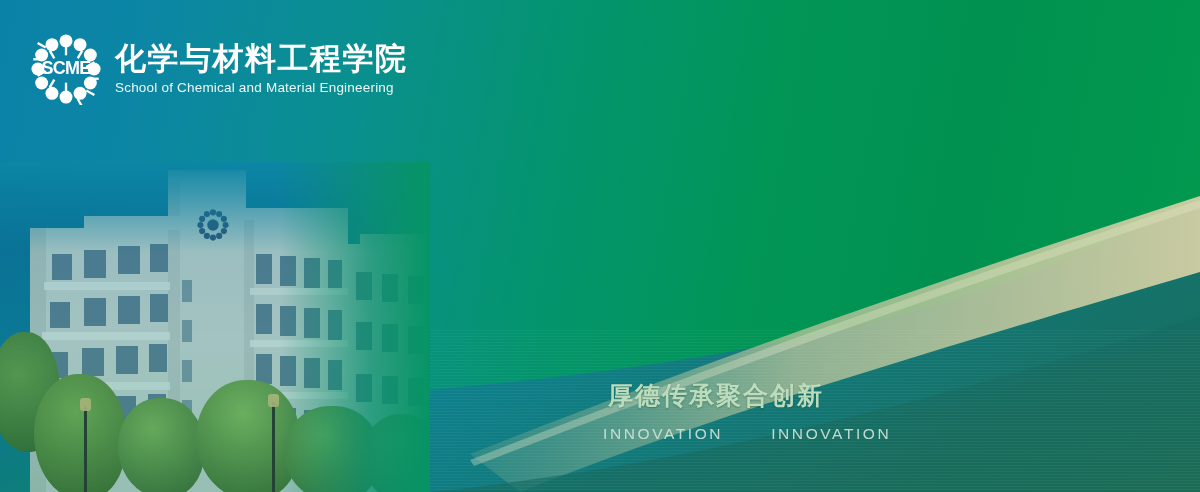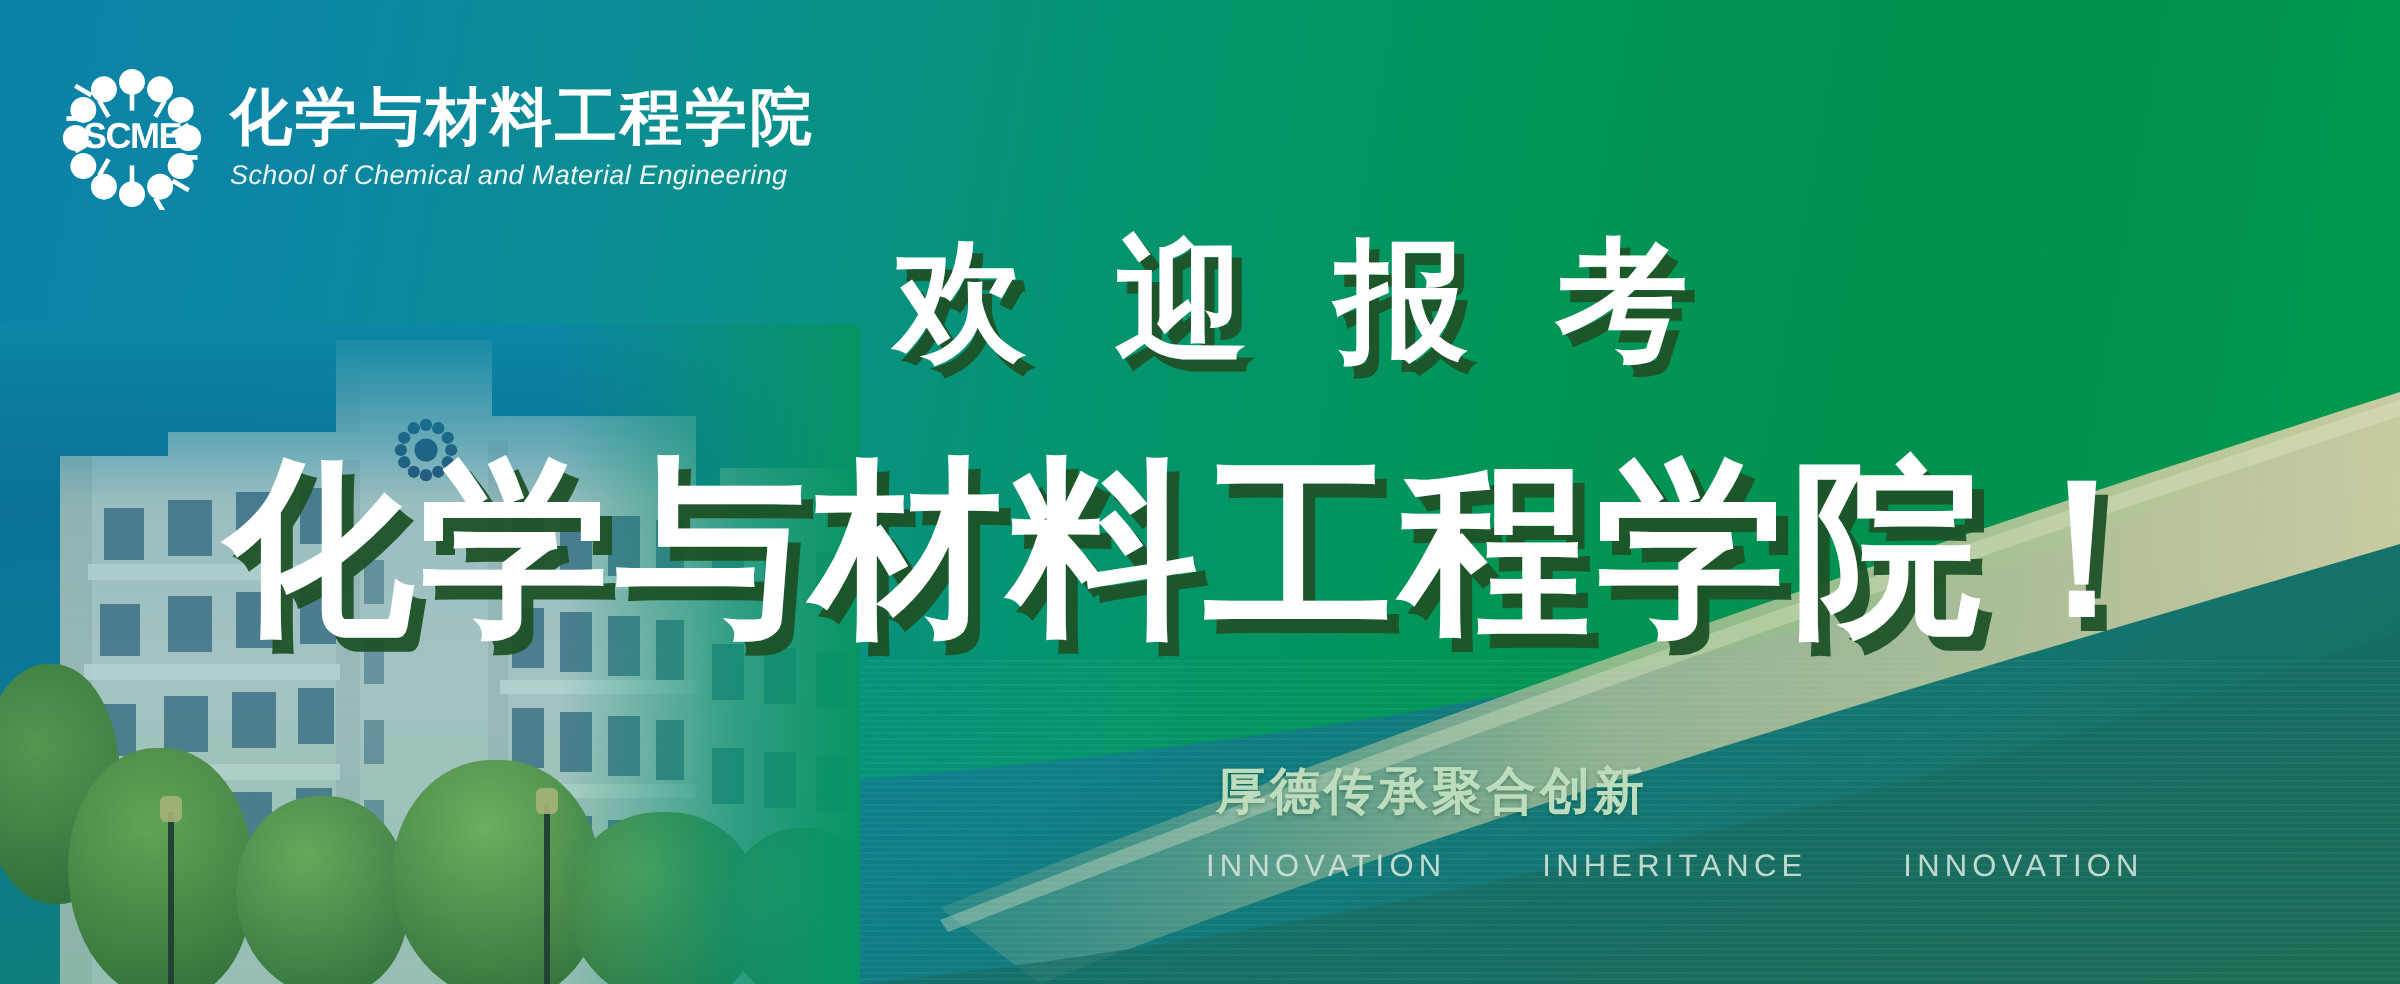--- a/index.html
+++ b/index.html
@@ -59,21 +59,21 @@
   
   .logo-lockup{position:absolute;left:30px;top:33px;display:flex;align-items:center;gap:13px;}
   .logo-mark{width:72px;height:72px;flex:0 0 72px;}
   .logo-text{display:flex;flex-direction:column;justify-content:center;}
   .logo-cn{
     color:#ffffff;font-size:31px;line-height:1.12;font-weight:700;
     letter-spacing:1.5px;white-space:nowrap;
   }
   .logo-en{
     color:#eef6f4;font-size:13.5px;line-height:1.2;margin-top:3px;
-    letter-spacing:.2px;white-space:nowrap;font-style:italic;
+    letter-spacing:.2px;white-space:nowrap;
   }
 
   
   .headline-1{
     position:absolute;left:447px;top:117px;
     font-size:66px;font-weight:700;color:#ffffff;line-height:1;
     letter-spacing:13px;white-space:nowrap;
     text-shadow:5px 6px 0 rgba(29,82,39,.95);
   }
   .headline-2{
@@ -287,28 +287,25 @@
         </g>
       </g>
       <text x="50" y="57" text-anchor="middle" font-family="Liberation Sans, sans-serif" font-size="25" font-weight="700" fill="#ffffff" letter-spacing="-1">SCME</text>
     </svg>
     <div class="logo-text">
       <div class="logo-cn">化学与材料工程学院</div>
       <div class="logo-en">School of Chemical and Material Engineering</div>
     </div>
   </div>
 
-  <div class="headline-1">欢 迎 报 考</div>
-  <div class="headline-2">化学与材料工程学院！</div>
 
   <div class="slogan-cn">
     <span>厚德</span>
     <span>传承</span>
     <span>聚合</span>
     <span>创新</span>
   </div>
   <div class="slogan-en">
     <span>INNOVATION</span>
-    <span>INHERITANCE</span>
     <span>INNOVATION</span>
   </div>
 
 </div>
 
 </body></html>

